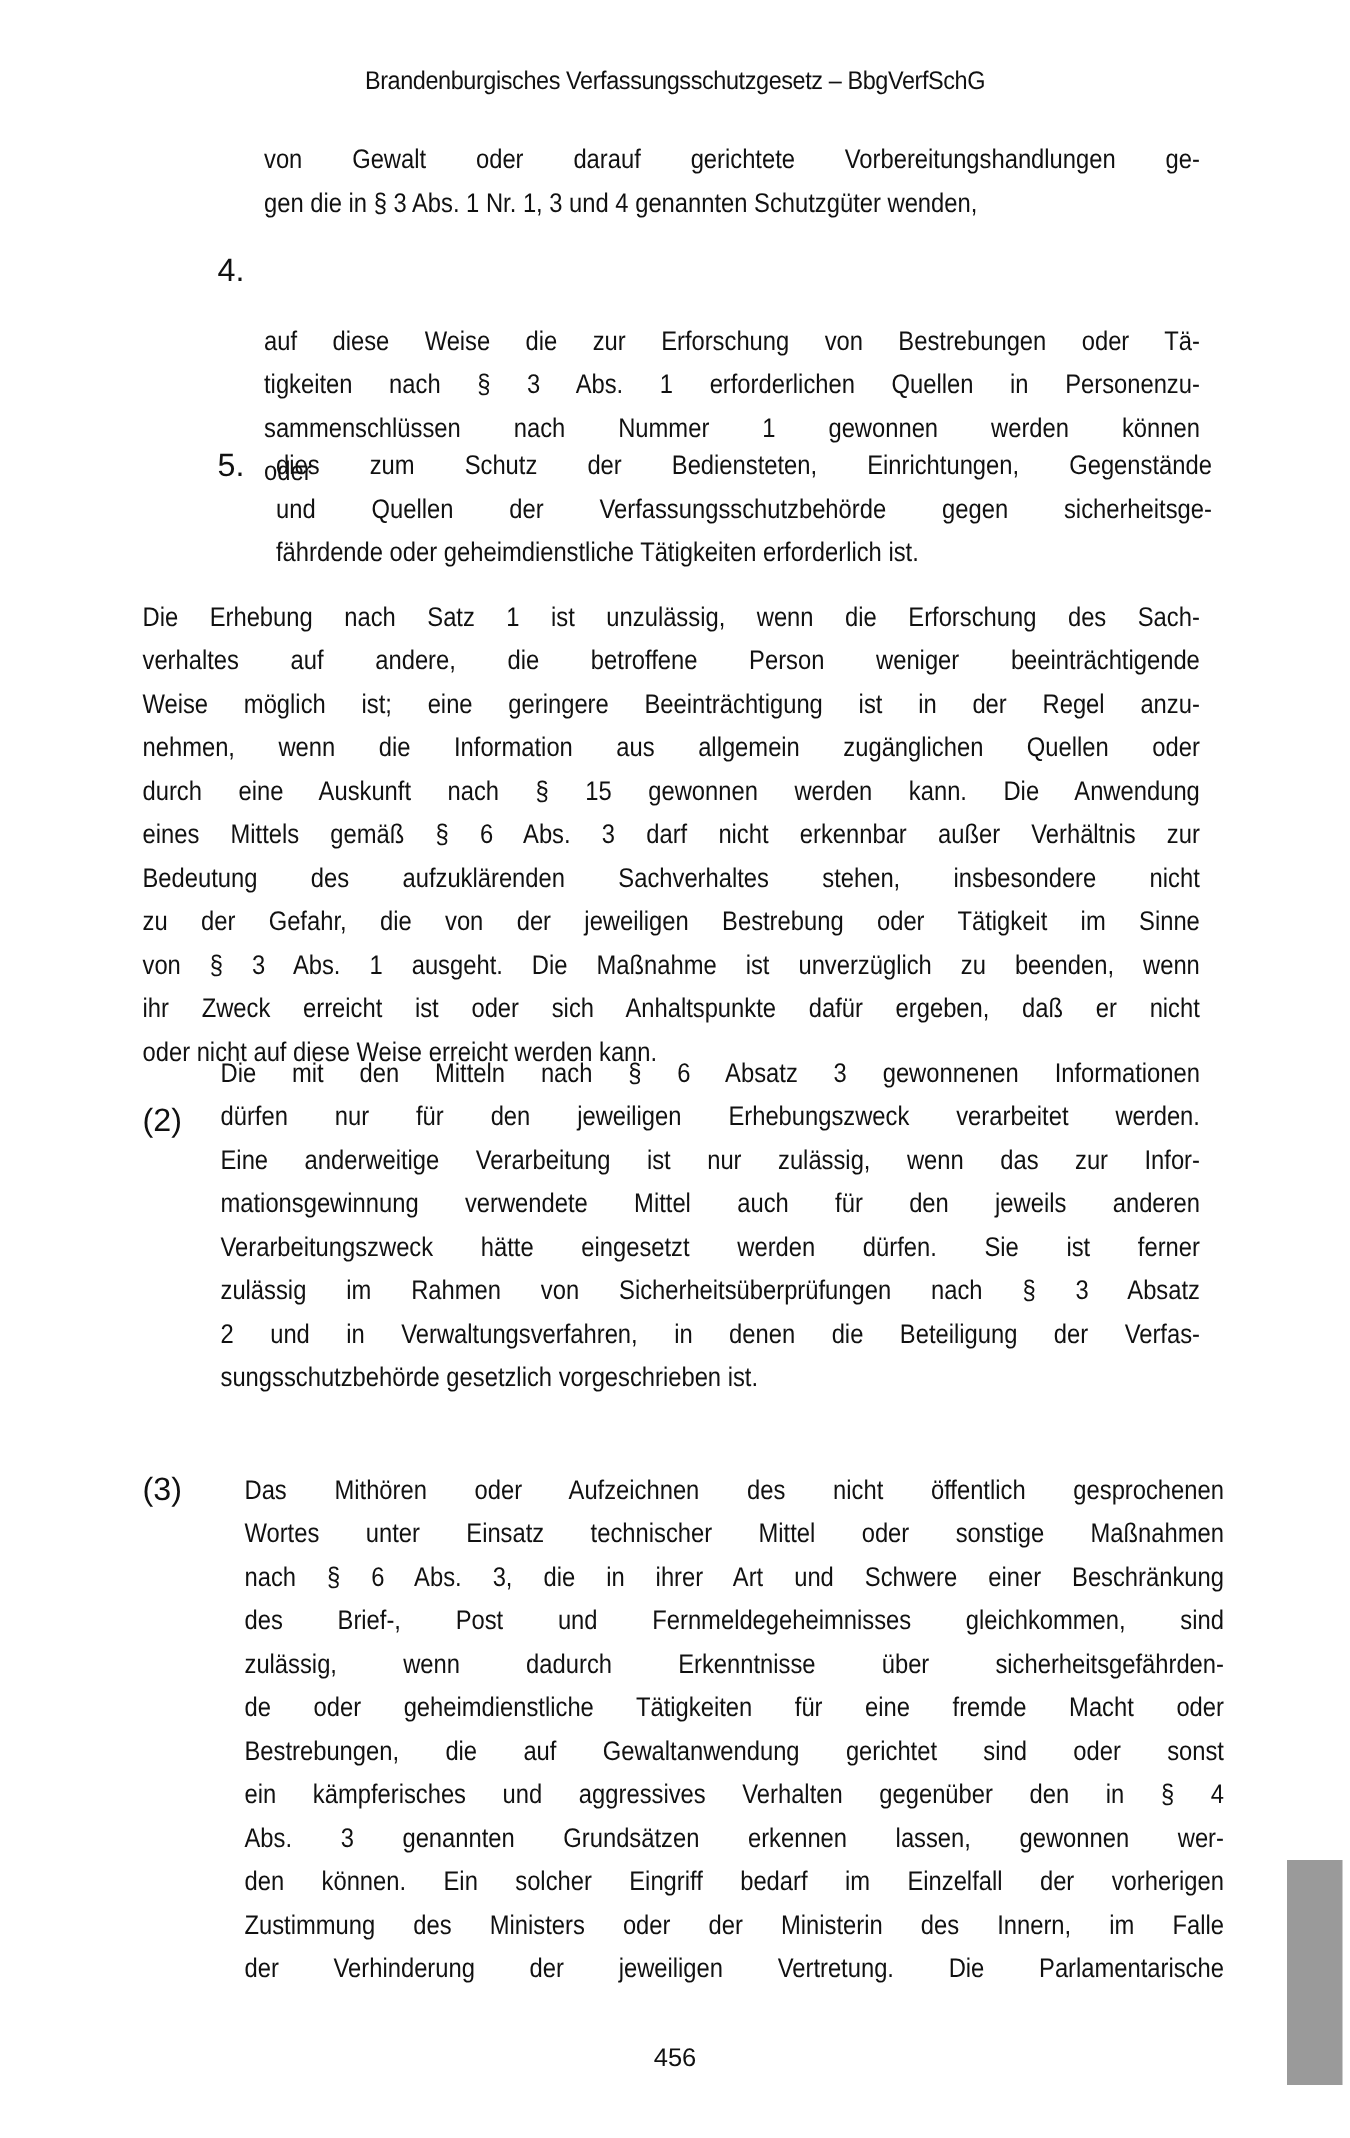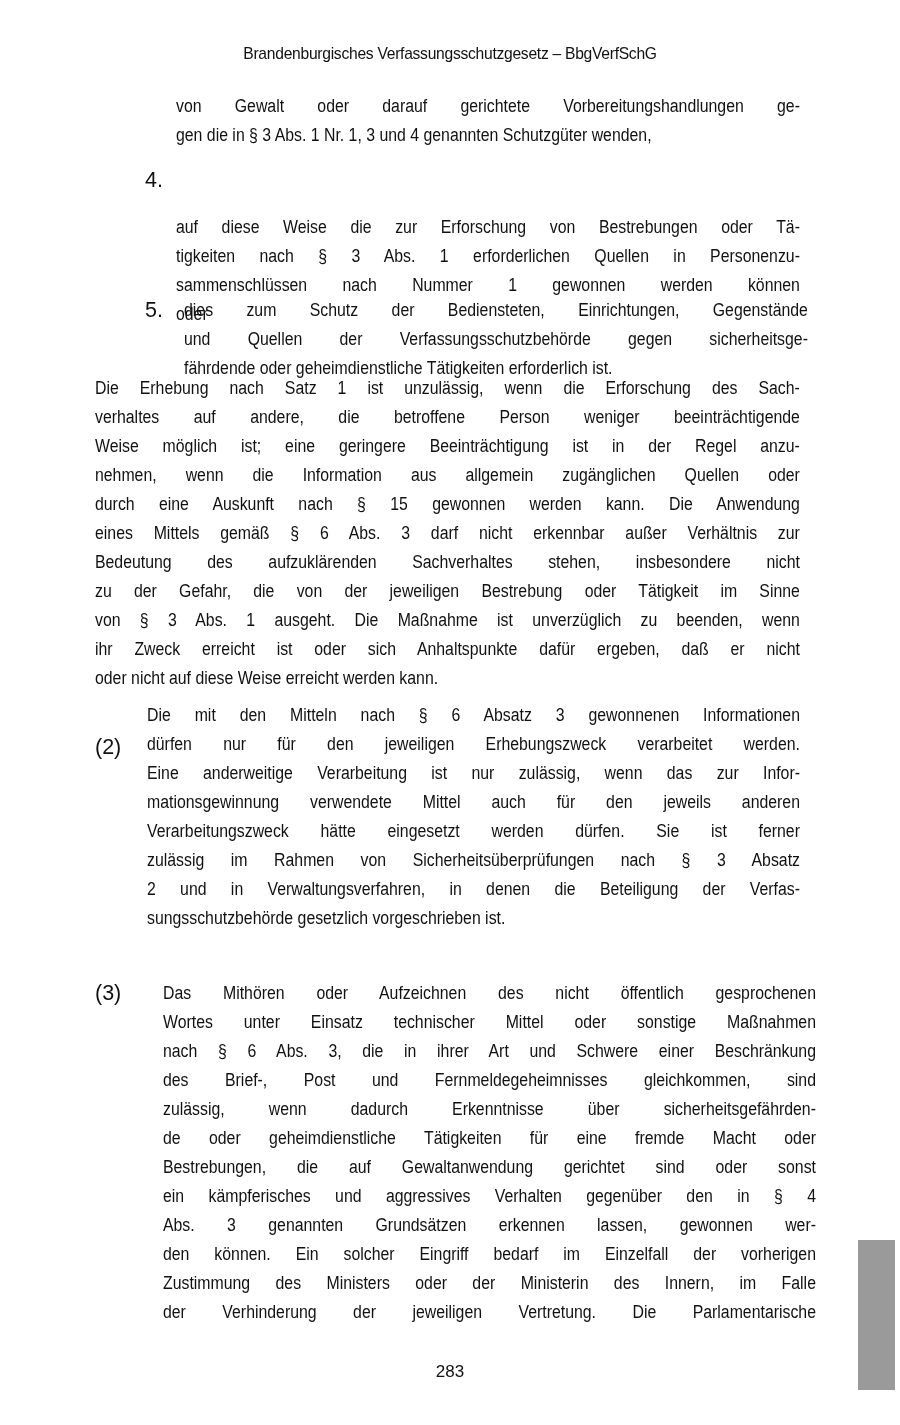--- a/index.html
+++ b/index.html
@@ -45,21 +45,21 @@
 
 <div class="item-num" style="top:296px; left:145px;">5.</div>
 <div class="block" style="top:296px; left:184px; width:624px;">
   <div class="cond" style="width:709px;">
     <span class="line">dies zum Schutz der Bediensteten, Einrichtungen, Gegenstände</span>
     <span class="line">und Quellen der Verfassungsschutzbehörde gegen sicherheitsge-</span>
     <span class="line last">fährdende oder geheimdienstliche Tätigkeiten erforderlich ist.</span>
   </div>
 </div>
 
-<div class="block" style="top:374px; left:95px; width:705px;">
+<div class="block" style="top:397px; left:95px; width:705px;">
   <div class="cond" style="width:801px;">
     <span class="line">Die Erhebung nach Satz 1 ist unzulässig, wenn die Erforschung des Sach-</span>
     <span class="line">verhaltes auf andere, die betroffene Person weniger beeinträchtigende</span>
     <span class="line">Weise möglich ist; eine geringere Beeinträchtigung ist in der Regel anzu-</span>
     <span class="line">nehmen, wenn die Information aus allgemein zugänglichen Quellen oder</span>
     <span class="line">durch eine Auskunft nach § 15 gewonnen werden kann. Die Anwendung</span>
     <span class="line">eines Mittels gemäß § 6 Abs. 3 darf nicht erkennbar außer Verhältnis zur</span>
     <span class="line">Bedeutung des aufzuklärenden Sachverhaltes stehen, insbesondere nicht</span>
     <span class="line">zu der Gefahr, die von der jeweiligen Bestrebung oder Tätigkeit im Sinne</span>
     <span class="line">von § 3 Abs. 1 ausgeht. Die Maßnahme ist unverzüglich zu beenden, wenn</span>
@@ -93,14 +93,14 @@
     <span class="line">de oder geheimdienstliche Tätigkeiten für eine fremde Macht oder</span>
     <span class="line">Bestrebungen, die auf Gewaltanwendung gerichtet sind oder sonst</span>
     <span class="line">ein kämpferisches und aggressives Verhalten gegenüber den in § 4</span>
     <span class="line">Abs. 3 genannten Grundsätzen erkennen lassen, gewonnen wer-</span>
     <span class="line">den können. Ein solcher Eingriff bedarf im Einzelfall der vorherigen</span>
     <span class="line">Zustimmung des Ministers oder der Ministerin des Innern, im Falle</span>
     <span class="line">der Verhinderung der jeweiligen Vertretung. Die Parlamentarische</span>
   </div>
 </div>
 
-<div class="page-number">283</div>
+<div class="page-number">456</div>
 <div class="thumb-tab" style="background: rgb(154, 154, 154);"></div>
 
 </body></html>

